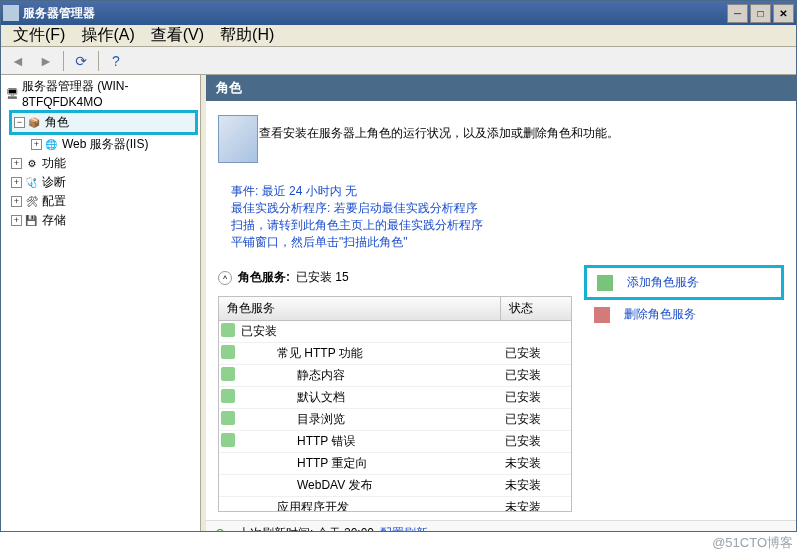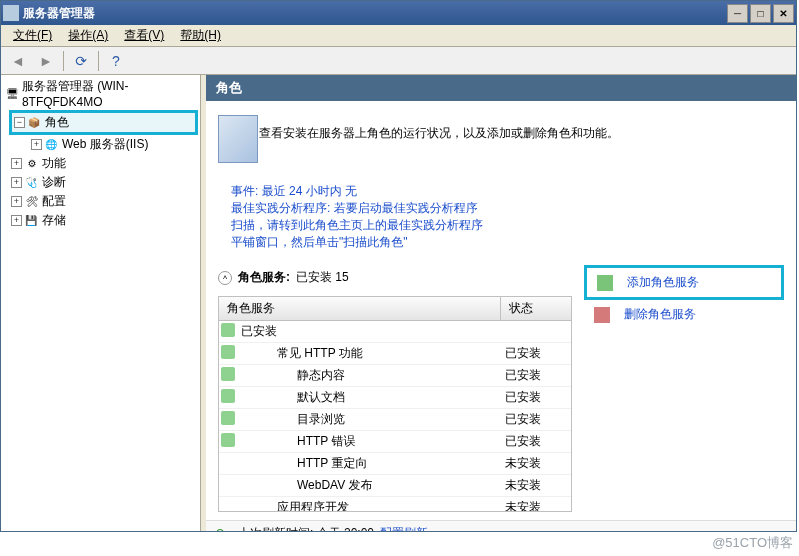--- a/index.html
+++ b/index.html
@@ -6,21 +6,21 @@
     body { background: #fff; width: 799px; height: 556px; overflow: hidden; position: relative; }
     .window { width: 797px; height: 532px; border: 1px solid #4a6a8a; background: #ece9d8; position: relative; }
     .titlebar { height: 24px; background: linear-gradient(to bottom, #4a6da7, #2e568e); display: flex; align-items: center; justify-content: space-between; padding: 0 2px; gap: 28px; }
     .titlebar-left { display: flex; align-items: center; gap: 4px; }
     .titlebar-icon { width: 16px; height: 16px; background: #b8cce0; display: inline-block; }
     .titlebar-title { color: #fff; font-size: 12px; font-weight: bold; }
     .titlebar-btns { display: flex; gap: 2px; }
     .titlebar-btn { width: 21px; height: 19px; background: #d4d0c8; border: 1px solid #888; display: flex; align-items: center; justify-content: center; font-size: 10px; cursor: pointer; }
     .titlebar-btn.close { font-weight: bold; }
     .menubar { height: 22px; background: #ece9d8; border-bottom: 1px solid #aca899; display: flex; align-items: center; padding: 0 4px; }
-    .menu-item { padding: 19px 8px; font-size: 12px; cursor: pointer; text-decoration: underline; }
+    .menu-item { padding: 19px 8px; font-size: 16px; cursor: pointer; }
     .toolbar { height: 28px; background: #f0f0f0; border-bottom: 1px solid #aca899; display: flex; align-items: center; padding: 0 6px; gap: 6px; }
     .tb-btn { width: 22px; height: 22px; display: flex; align-items: center; justify-content: center; cursor: pointer; font-size: 14px; color: #888; }
     .tb-btn.active { color: #2a5aa5; }
     .tb-sep { width: 1px; height: 20px; background: #aca899; }
     .content { display: flex; height: calc(100% - 74px); }
     .sidebar { width: 200px; border-right: 1px solid #aca899; background: #fff; overflow: auto; padding: 2px; }
     .tree-item { display: flex; align-items: center; font-size: 12px; padding: 1px 2px; cursor: pointer; gap: 2px; }
     .tree-icon { width: 16px; height: 14px; display: inline-flex; align-items: center; justify-content: center; font-size: 10px; }
     .expander { width: 11px; height: 11px; border: 1px solid #888; background: #fff; display: inline-flex; align-items: center; justify-content: center; font-size: 9px; line-height: 1; cursor: pointer; color: #333; }
     .tree-hl { border: 3px solid #17b0d5; background: #e8f5f9; }

